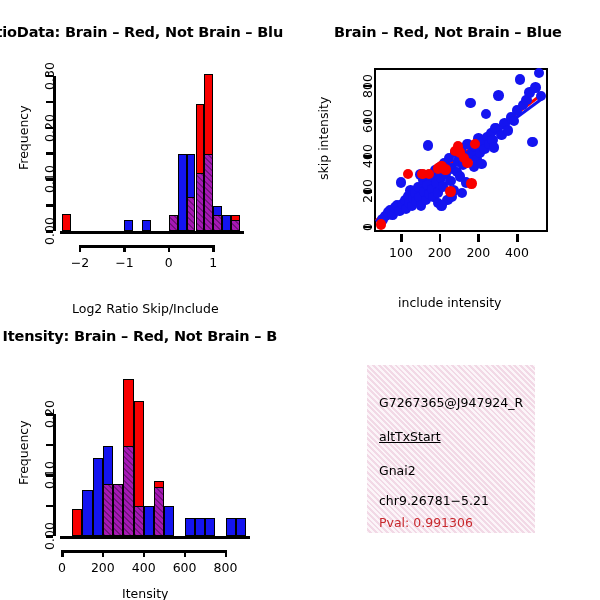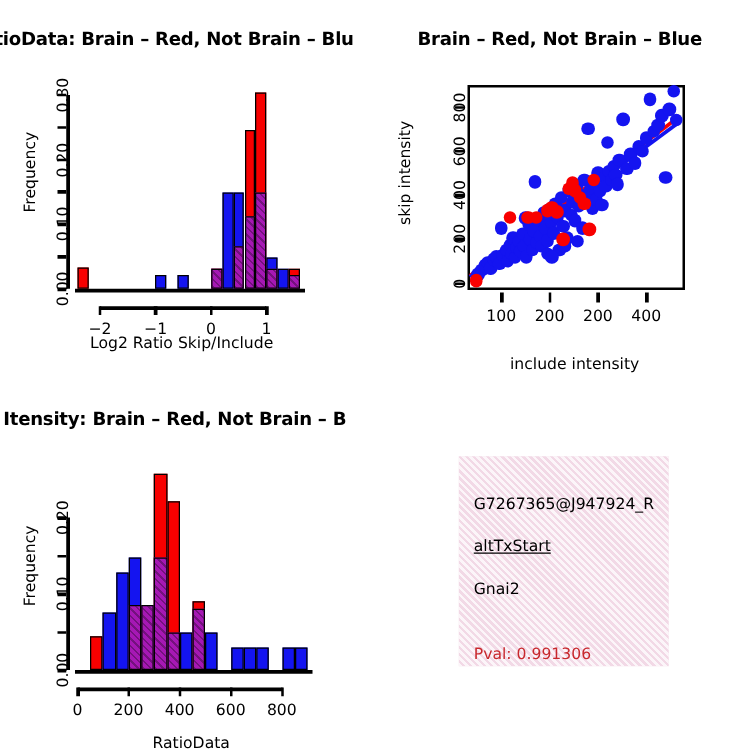--- a/index.html
+++ b/index.html
@@ -46,21 +46,21 @@
 </style>
 </head>
 <body>
 
 <div class="panel" style="left:0;top:0;width:300px;height:310px;">
 
   <div class="ptitle" style="left:-25px;top:24px;">RatioData: Brain – Red, Not Brain – Blu</div>
 
   <div class="vlabel" style="left:16px;top:170px;">Frequency</div>
 
-  <div class="axis-label" style="left:72px;top:266px;">Log2 Ratio Skip/Include</div>
+  <div class="axis-label" style="left:72px;top:301px;">Log2 Ratio Skip/Include</div>
 
   <div id="p1-plot" style="position:absolute;left:0;top:0;width:300px;height:310px;">
       <div class="bar" style="left: 62px; top: 214.441px; width: 8.9px; height: 16.5587px; background: rgb(248, 0, 0); z-index: 2;"></div>
       <div class="bar" style="left: 124.3px; top: 220.133px; width: 8.9px; height: 10.8667px; background: rgb(20, 20, 240); z-index: 2;"></div>
       <div class="bar" style="left: 142.1px; top: 219.616px; width: 8.9px; height: 11.3841px; background: rgb(20, 20, 240); z-index: 2;"></div>
       <div class="bar" style="left: 168.8px; top: 215.476px; width: 8.9px; height: 15.5238px; background: rgb(248, 0, 0); z-index: 2;"></div>
       <div class="bar" style="left: 168.8px; top: 215.476px; width: 8.9px; height: 15.5238px; background: repeating-linear-gradient(45deg, rgba(0, 0, 0, 0.3) 0px, rgba(0, 0, 0, 0.3) 1.4px, rgba(0, 0, 0, 0) 1.4px, rgba(0, 0, 0, 0) 4.2px) rgb(166, 24, 180); z-index: 3;"></div>
       <div class="bar" style="left: 177.7px; top: 154.416px; width: 8.9px; height: 76.5841px; background: rgb(20, 20, 240); z-index: 2;"></div>
       <div class="bar" style="left: 186.6px; top: 154.416px; width: 8.9px; height: 76.5841px; background: rgb(20, 20, 240); z-index: 2;"></div>
       <div class="bar" style="left: 186.6px; top: 197.365px; width: 8.9px; height: 33.6349px; background: repeating-linear-gradient(45deg, rgba(0, 0, 0, 0.3) 0px, rgba(0, 0, 0, 0.3) 1.4px, rgba(0, 0, 0, 0) 1.4px, rgba(0, 0, 0, 0) 4.2px) rgb(166, 24, 180); z-index: 3;"></div>
@@ -97,21 +97,21 @@
       <div class="tick-label" style="left: 209.3px; top: 255px;">1</div>
     </div>
 </div>
 
 <div class="panel" style="left:300px;top:0;width:300px;height:310px;">
 
   <div class="ptitle" style="left:34px;top:24px;">Brain – Red, Not Brain – Blue</div>
 
   <div class="vlabel" style="left:16px;top:180px;">skip intensity</div>
 
-  <div class="axis-label" style="left:98px;top:283px;margin-left:10px;">include intensity</div>
+  <div class="axis-label" style="left:98px;top:295px;">include intensity</div>
 
   <div id="p2-plot" style="position:absolute;left:0;top:0;width:300px;height:310px;">
       <div class="plotbox" style="left: 74px; top: 68px; width: 174px; height: 164px;"></div>
       <div class="regline" style="left: 75.9333px; top: 219.038px; width: 211.274px; height: 3px; background: rgb(248, 0, 0); transform: rotate(-37.2386deg); z-index: 4;"></div>
       <div class="regline" style="left: 75.9333px; top: 219.919px; width: 209.159px; height: 3px; background: rgb(20, 20, 240); transform: rotate(-36.4694deg); z-index: 4;"></div>
       <div class="pt" style="left: 77.3067px; top: 214.456px; width: 10.4px; height: 10.4px; background: rgb(20, 20, 240); z-index: 5;"></div>
       <div class="pt" style="left: 80.4px; top: 210.576px; width: 10.4px; height: 10.4px; background: rgb(20, 20, 240); z-index: 5;"></div>
       <div class="pt" style="left: 82.72px; top: 207.402px; width: 10.4px; height: 10.4px; background: rgb(20, 20, 240); z-index: 5;"></div>
       <div class="pt" style="left: 85.04px; top: 204.757px; width: 10.4px; height: 10.4px; background: rgb(20, 20, 240); z-index: 5;"></div>
       <div class="pt" style="left: 87.36px; top: 209.166px; width: 10.4px; height: 10.4px; background: rgb(20, 20, 240); z-index: 5;"></div>
@@ -236,21 +236,21 @@
       <div class="vtick" style="left: 60px; top: 97.6344px;">800</div>
     </div>
 </div>
 
 <div class="panel" style="left:0;top:310px;width:300px;height:290px;">
 
   <div class="ptitle" style="left:-22px;top:18px;">ne Itensity: Brain – Red, Not Brain – B</div>
 
   <div class="vlabel" style="left:16px;top:175px;">Frequency</div>
 
-  <div class="axis-label" style="left:122px;top:276px;">RatioData</div>
+  <div class="axis-label" style="left:122px;top:276px;">Itensity</div>
 
   <div id="p3-plot" style="position:absolute;left:0;top:0;width:300px;height:290px;">
       <div class="bar" style="left: 72.2222px; top: 198.66px; width: 10.2222px; height: 27.3396px; background: rgb(248, 0, 0); z-index: 2;"></div>
       <div class="bar" style="left: 82.4444px; top: 180.434px; width: 10.2222px; height: 45.566px; background: rgb(20, 20, 240); z-index: 2;"></div>
       <div class="bar" style="left: 92.6667px; top: 148.234px; width: 10.2222px; height: 77.766px; background: rgb(20, 20, 240); z-index: 2;"></div>
       <div class="bar" style="left: 102.889px; top: 136.083px; width: 10.2222px; height: 89.917px; background: rgb(20, 20, 240); z-index: 2;"></div>
       <div class="bar" style="left: 102.889px; top: 174.358px; width: 10.2222px; height: 51.6415px; background: repeating-linear-gradient(45deg, rgba(0, 0, 0, 0.3) 0px, rgba(0, 0, 0, 0.3) 1.4px, rgba(0, 0, 0, 0) 1.4px, rgba(0, 0, 0, 0) 4.2px) rgb(166, 24, 180); z-index: 3;"></div>
       <div class="bar" style="left: 113.111px; top: 174.358px; width: 10.2222px; height: 51.6415px; background: rgb(248, 0, 0); z-index: 2;"></div>
       <div class="bar" style="left: 113.111px; top: 174.358px; width: 10.2222px; height: 51.6415px; background: repeating-linear-gradient(45deg, rgba(0, 0, 0, 0.3) 0px, rgba(0, 0, 0, 0.3) 1.4px, rgba(0, 0, 0, 0) 1.4px, rgba(0, 0, 0, 0) 4.2px) rgb(166, 24, 180); z-index: 3;"></div>
       <div class="bar" style="left: 123.333px; top: 69.2528px; width: 10.2222px; height: 156.747px; background: rgb(248, 0, 0); z-index: 2;"></div>
@@ -288,15 +288,16 @@
       <div class="axisline" style="left: 224.556px; top: 240px; width: 2.5px; height: 7px;"></div>
       <div class="tick-label" style="left: 213.556px; top: 250px;">800</div>
     </div>
 </div>
 
 <div class="panel" style="left:300px;top:310px;width:300px;height:290px;">
   <div class="infobox" style="left:67px;top:55px;width:168px;height:168px;">
     <div class="infoline" style="left:12px;top:30px;">G7267365@J947924_R</div>
     <div class="infoline" style="left:12px;top:64px;text-decoration:underline;">altTxStart</div>
     <div class="infoline" style="left:12px;top:98px;">Gnai2</div>
+    <div class="infoline" style="left:12px;top:128px;">chr9.26781−5.21</div>
     <div class="infoline pval" style="left:12px;top:150px;">Pval: 0.991306</div>
   </div>
 </div>
 
 </body></html>

